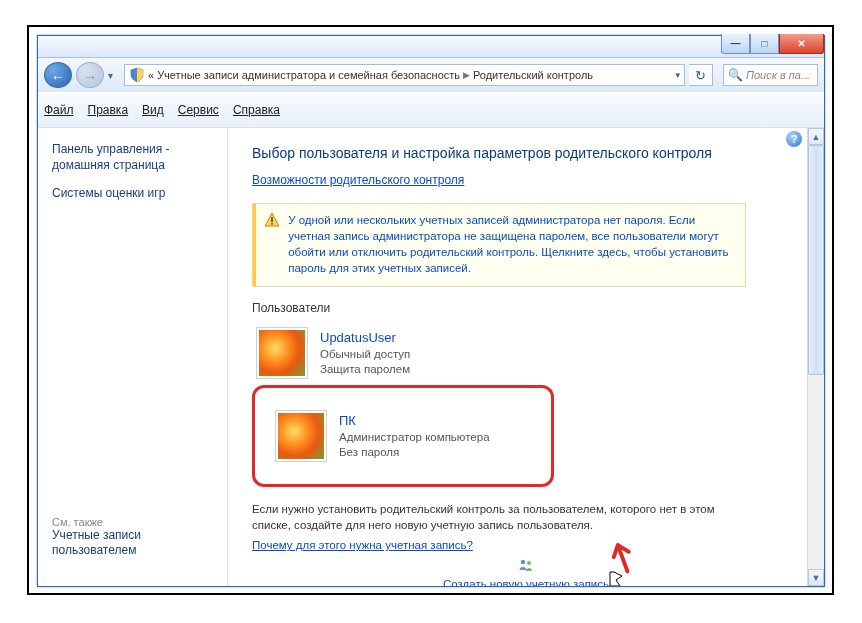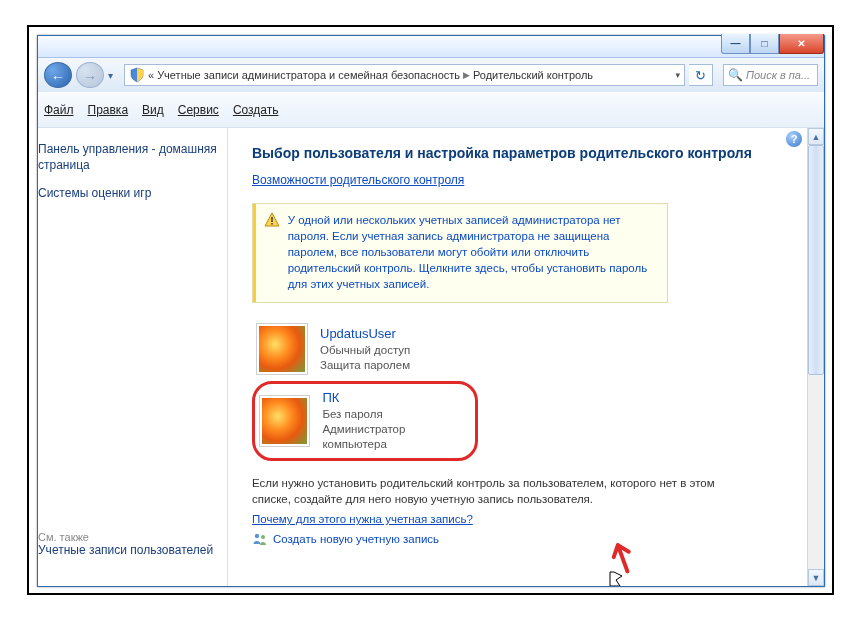--- a/index.html
+++ b/index.html
@@ -19,48 +19,48 @@
   .addr .crumb { white-space:nowrap; cursor:pointer;}
   .addr .sep { color:#777; font-size:9px;}
   .addr .spacer{flex:1;}
   .refresh { width:24px; height:22px; border:1px solid #a7bcd8; border-left:none; display:flex; align-items:center; justify-content:center; color:#2a63b0; cursor:pointer; font-size:13px; background:#fbfdff;}
   .searchbox { width:95px; height:22px; border:1px solid #a7bcd8; display:flex; align-items:center; padding:0 4px; font-size:11px; color:#888; font-style:italic; margin-left:6px; background:#fff;}
   .searchbox .mag { color:#3b79c5; font-style:normal; font-size:12px; margin-right:3px;}
   .menubar { height:36px; background: linear-gradient(#f8fbff,#e8f0fa); border-top:1px solid #fff; border-bottom:1px solid #d4e0ef; display:flex; align-items:center; padding:0 6px; gap:14px; font-size:12px;}
   .menubar span { cursor:pointer; color:#222;}
   .menubar span u{text-decoration:underline;}
   .body { flex:1; display:flex; background:#fff; overflow:hidden;}
-  .sidebar { width:190px; background:#fff; border-right:1px solid #e0e0e0; padding:14px 0; font-size:12px; color:#1a3f7a; position:relative; display:flex; flex-direction:column;}
+  .sidebar { width:190px; background:#fff; border-right:1px solid #e0e0e0; padding:14px 14px; font-size:12px; color:#1a3f7a; position:relative; display:flex; flex-direction:column;}
   .sidebar .link { cursor:pointer; margin-bottom:13px; line-height:1.3;}
   .sidebar .gap { flex:1;}
   .sidebar .sec { color:#888; font-size:11px; margin-bottom:0;}
   .content { flex:1; position:relative; padding: 16px 24px 12px 24px; font-size:12px; overflow:hidden;}
   .content-scroll { position:absolute; right:0; top:0; bottom:0; width:17px; background:#f0f0f0; border-left:1px solid #d7d7d7;}
   .sbtn{ height:17px; background:linear-gradient(#f3f7fd,#dde8f6); border:1px solid #b8c9de; display:flex;align-items:center;justify-content:center; color:#4a6fa0; font-size:9px;}
   .sthumb{ position:absolute; top:17px; left:0; right:0; height:230px; background:linear-gradient(90deg,#e7effa,#cfdff3,#e7effa); border:1px solid #acc2df; border-radius:2px;}
   .help { position:absolute; right:22px; top:3px; width:16px;height:16px; border-radius:50%; background:radial-gradient(circle at 35% 30%, #a8d0ff,#3b79c9); color:#fff; font-size:11px; font-weight:bold; display:flex; align-items:center;justify-content:center; cursor:pointer;}
-  h1.heading { color:#0b3d7a; font-size:14px; font-weight:bold; line-height:1.35; margin-bottom:10px; }
+  h1.heading { color:#0b3d7a; font-size:14px; font-weight:normal; line-height:1.35; margin-bottom:10px; }
   .caplink { color:#0b4ac0; text-decoration:underline; cursor:pointer; font-size:12px; display:inline-block; margin-bottom:16px;}
-  .warnbox { border:1px solid #dcdcb0; background:#fffff0; display:flex; margin-bottom:14px; width: 416px;}
+  .warnbox { border:1px solid #dcdcb0; background:#fffff0; display:flex; margin-bottom:14px; width: 494px;}
   .warnbar { width:10px; background:#ffcc33;}
   .warnbody { padding:8px 10px 10px 8px; display:flex; gap:8px;}
   .warnicon { width:16px; height:16px; flex:none; position:relative;}
   .warnicon svg{width:16px;height:16px;}
   .warntext { color:#0b4ac0; font-size:11.5px; line-height:1.4; cursor:pointer;}
   .sectlabel{ color:#333; font-size:12px; margin-bottom:6px;}
   .userrow { display:flex; align-items:center; gap:12px; padding:6px 4px; cursor:pointer; width:460px;}
   .avatar { width:52px; height:52px; border:1px solid #d0d0d0; padding:2px; background:#fff;}
   .avatar-inner{ width:100%; height:100%; background: radial-gradient(circle at 35% 40%, #ffdf65 0%, #ff8a1e 35%, #e85a0f 60%, #7a9b3a 100%);}
   .uname { color:#0b4ac0; font-size:13px; margin-bottom:2px;}
   .udesc { color:#555; font-size:11.5px; line-height:1.3;}
-  .highlight-box { border:3px solid #e02a2a; border-radius:20px; padding:0; width:226px;}
+  .highlight-box { border:3px solid #e02a2a; border-radius:12px; padding:16px; width:302px;}
   .arrow-cursor { position:absolute; left:378px; top:414px; z-index:50;}
   .footer-text { color:#333; font-size:11.5px; line-height:1.4; margin-top:14px; width:470px;}
   .footer-link { color:#0b4ac0; text-decoration:underline; cursor:pointer; font-size:11.5px; display:block; margin-top:6px;}
-  .footer-link2 { color:#0b4ac0; cursor:pointer; font-size:11.5px; display:flex; align-items:center; gap:5px; margin-top:6px;}
+  .footer-link2 { color:#0b4ac0; cursor:pointer; font-size:11.5px; display:flex; align-items:center; gap:5px; margin-top:6px;flex-direction:column;}
   .people-icon{width:16px;height:16px; display:inline-block;}
   .shield{width:16px;height:16px;display:inline-block;}
   .dd{font-size:9px; color:#555; cursor:pointer;}
 </style>
 </head>
 <body>
 
 <div class="outer-frame">
 <div class="window">
 
@@ -95,30 +95,30 @@
       <span class="mag">🔍</span>
       <span>Поиск в па...</span>
     </div>
   </div>
 
   <div class="menubar">
     <span><u>Файл</u></span>
     <span><u>Правка</u></span>
     <span><u>Вид</u></span>
     <span><u>Сервис</u></span>
-    <span><u>Создать</u></span>
+    <span><u>Справка</u></span>
   </div>
 
   <div class="body">
     <div class="sidebar">
       <div class="link">Панель управления - домашняя страница</div>
       <div class="link">Системы оценки игр</div>
       <div class="gap"></div>
       <div class="sec">См. также</div>
-      <div class="link">Учетные записи пользователей</div>
+      <div class="link">Учетные записи пользователем</div>
     </div>
 
     <div class="content">
       <div class="help">?</div>
 
       <h1 class="heading">Выбор пользователя и настройка параметров родительского контроля</h1>
       <a class="caplink">Возможности родительского контроля</a>
 
       <div class="warnbox">
         <div class="warnbar"></div>
@@ -127,41 +127,42 @@
             <svg viewBox="0 0 16 16">
                   <path d="M8 1 L15 14 H1 Z" fill="#ffd34e" stroke="#b58a1a"></path>
                   <rect x="7.2" y="5" width="1.6" height="5" fill="#4a4a4a"></rect>
                   <rect x="7.2" y="11" width="1.6" height="1.6" fill="#4a4a4a"></rect>
                 </svg>
           </div>
           <div class="warntext">У одной или нескольких учетных записей администратора нет пароля. Если учетная запись администратора не защищена паролем, все пользователи могут обойти или отключить родительский контроль. Щелкните здесь, чтобы установить пароль для этих учетных записей.</div>
         </div>
       </div>
 
+      <div class="sectlabel">Пользователи</div>
 
       <div class="userrow">
         <div class="avatar">
               <div class="avatar-inner"></div>
             </div>
         <div>
           <div class="uname">UpdatusUser</div>
           <div class="udesc">Обычный доступ</div>
           <div class="udesc">Защита паролем</div>
         </div>
       </div>
 
       <div class="highlight-box">
         <div class="userrow" style="width:auto;">
           <div class="avatar">
                 <div class="avatar-inner"></div>
               </div>
           <div>
             <div class="uname">ПК</div>
+            <div class="udesc">Администратор компьютера</div>
             <div class="udesc">Без пароля</div>
-            <div class="udesc">Администратор компьютера</div>
           </div>
         </div>
       </div>
 
       <div class="footer-text">Если нужно установить родительский контроль за пользователем, которого нет в этом списке, создайте для него новую учетную запись пользователя.</div>
       <a class="footer-link">Почему для этого нужна учетная запись?</a>
       <div class="footer-link2">
         <span class="people-icon">
           <svg viewBox="0 0 16 16">
                 <circle cx="5" cy="5" r="2.2" fill="#5b93d6"></circle>

